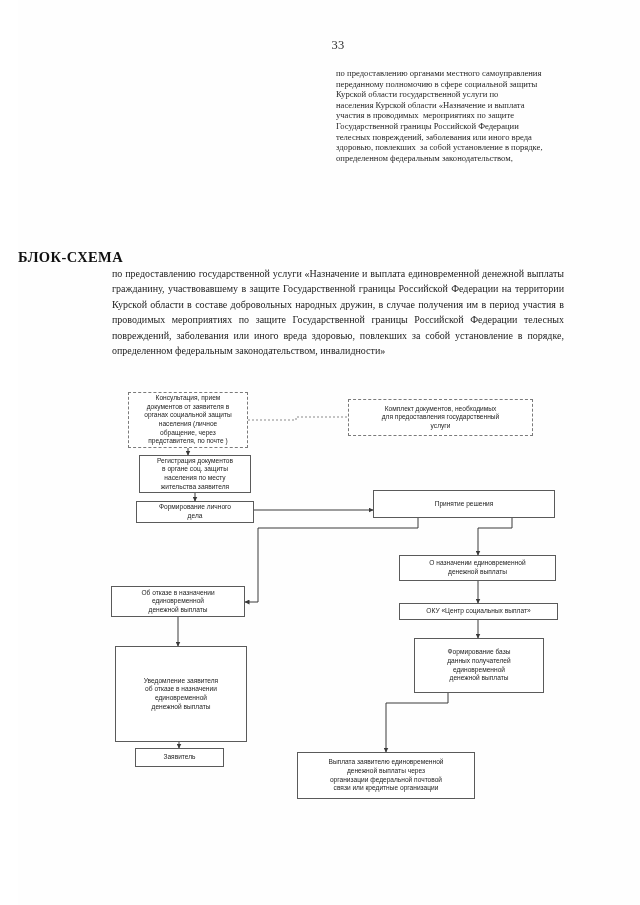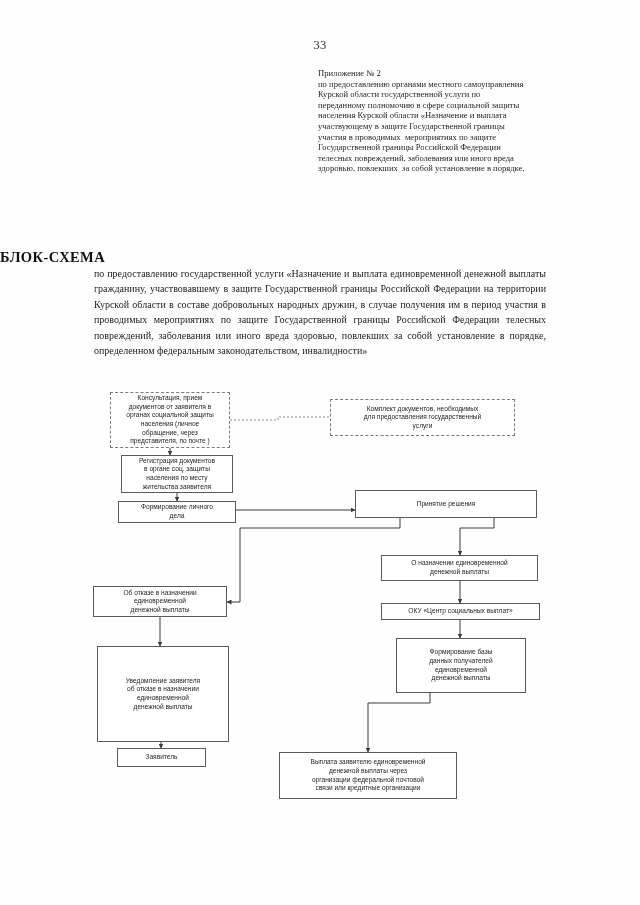--- a/index.html
+++ b/index.html
@@ -13,20 +13,21 @@
     position: relative;
     font-family: "Liberation Serif", "DejaVu Serif", serif;
     color: #1a1a1a;
     overflow: hidden;
   }
 
   .page {
     position: absolute;
     inset: 0;
     background: #fefefe;
+    margin-left: 18px;
   }
 
   
   .page-number {
     position: absolute;
     top: 38px;
     left: 0;
     width: 640px;
     text-align: center;
     font-size: 12.5px;
@@ -120,30 +121,29 @@
   }
 </style>
 </head>
 <body>
 
 <div class="page">
 
   <div class="page-number">33</div>
 
   <div class="annex-block">
-    <span class="annex-line">Приложение № 2</span>
     <span class="annex-line">по предоставлению органами местного самоуправления</span>
+    <span class="annex-line">переданному полномочию в сфере социальной защиты</span>
     <span class="annex-line">Курской области государственной услуги по</span>
-    <span class="annex-line">переданному полномочию в сфере социальной защиты</span>
     <span class="annex-line">населения Курской области «Назначение и выплата</span>
-    <span class="annex-line">участвующему в защите Государственной границы</span>
     <span class="annex-line">участия в проводимых  мероприятиях по защите</span>
     <span class="annex-line">Государственной границы Российской Федерации</span>
     <span class="annex-line">телесных повреждений, заболевания или иного вреда</span>
     <span class="annex-line">здоровью, повлекших  за собой установление в порядке,</span>
+    <span class="annex-line">определенном федеральным законодательством,</span>
   </div>
 
   <div class="doc-title">БЛОК-СХЕМА</div>
 
   <div class="lead-paragraph">по предоставлению государственной услуги «Назначение и выплата единовременной денежной выплаты гражданину, участвовавшему в защите Государственной границы Российской Федерации на территории Курской области в составе добровольных народных дружин, в случае получения им в период участия в проводимых мероприятиях по защите Государственной границы Российской Федерации телесных повреждений, заболевания или иного вреда здоровью, повлекших за собой установление в порядке, определенном федеральным законодательством, инвалидности»</div>
 
   <div class="flowchart">
 
     <svg class="flow-svg" width="640" height="905">
       <defs>

